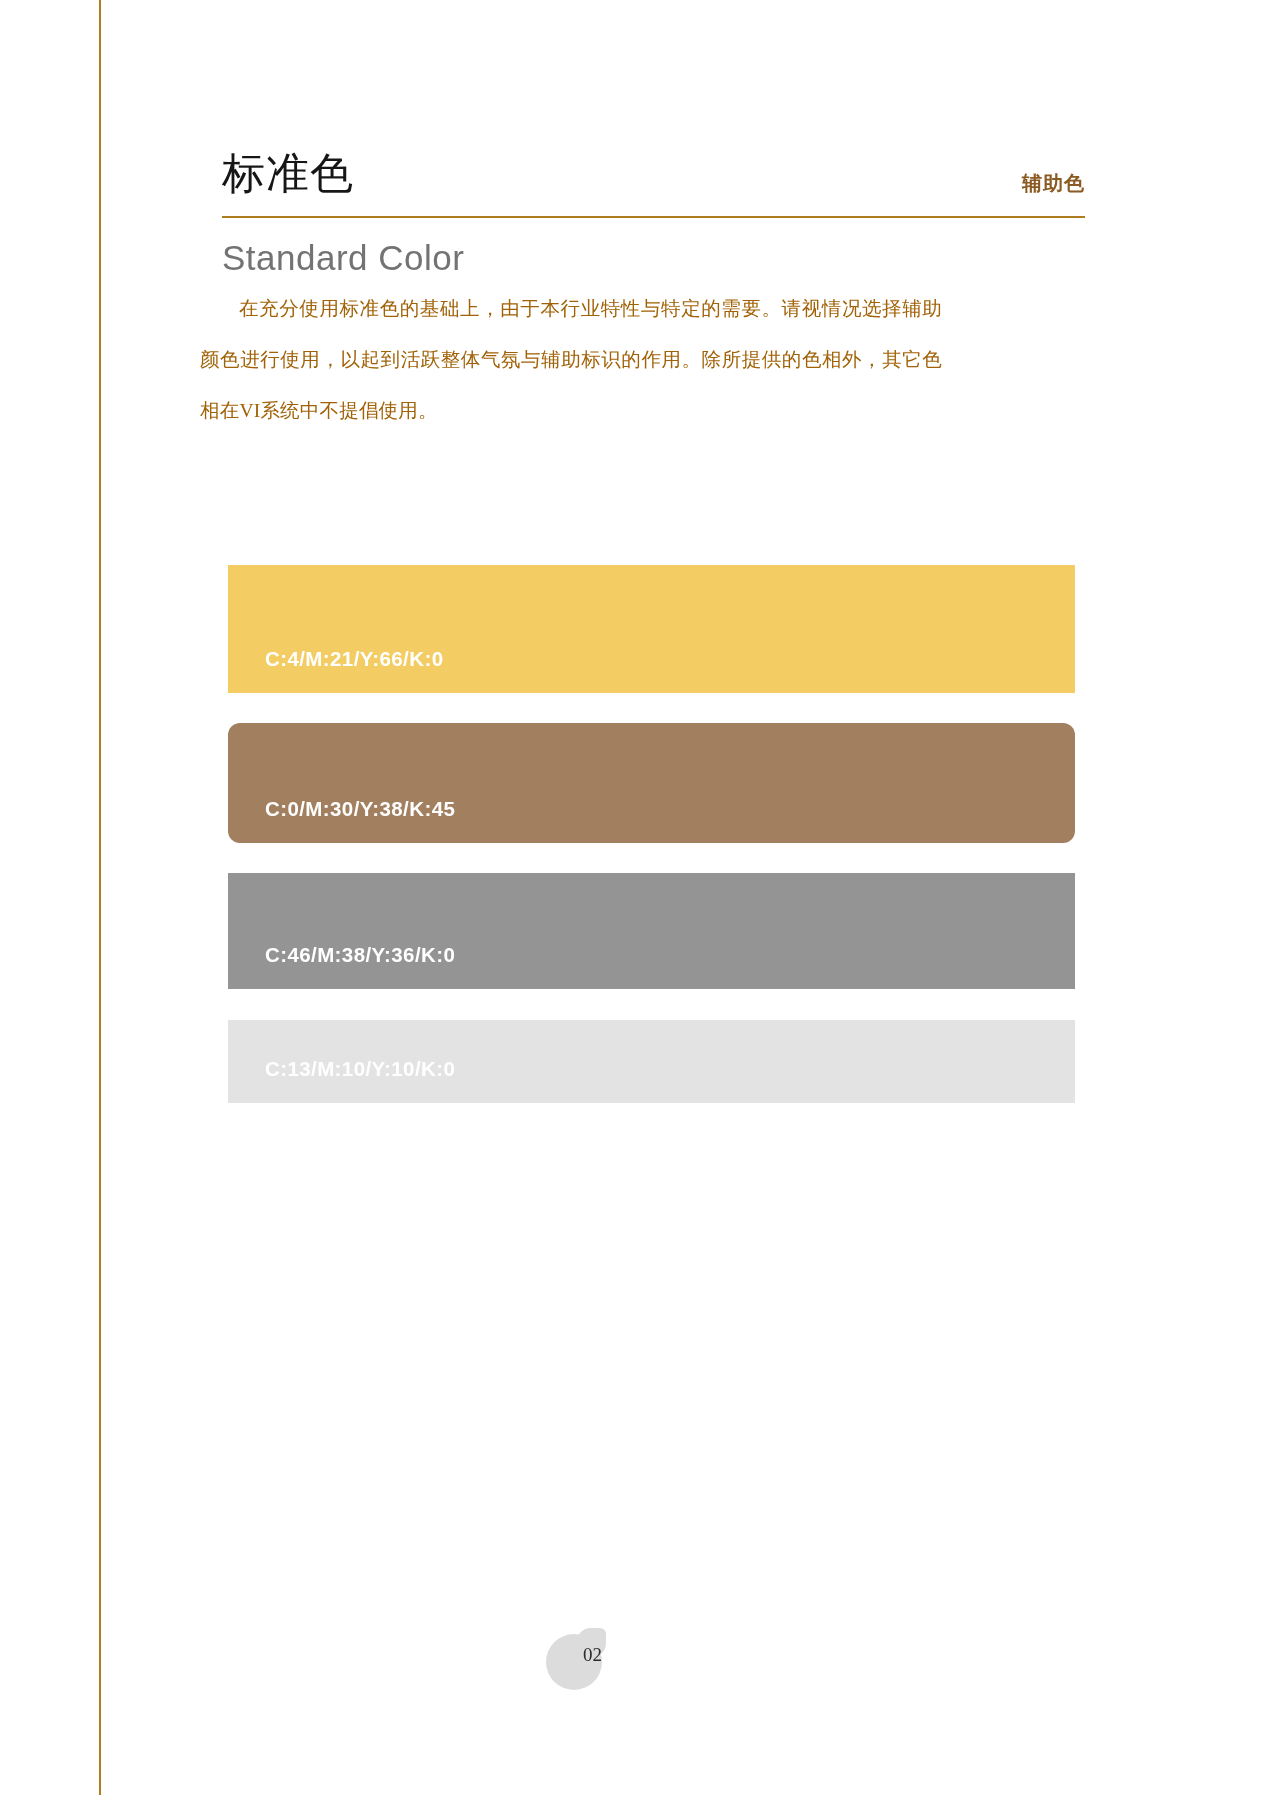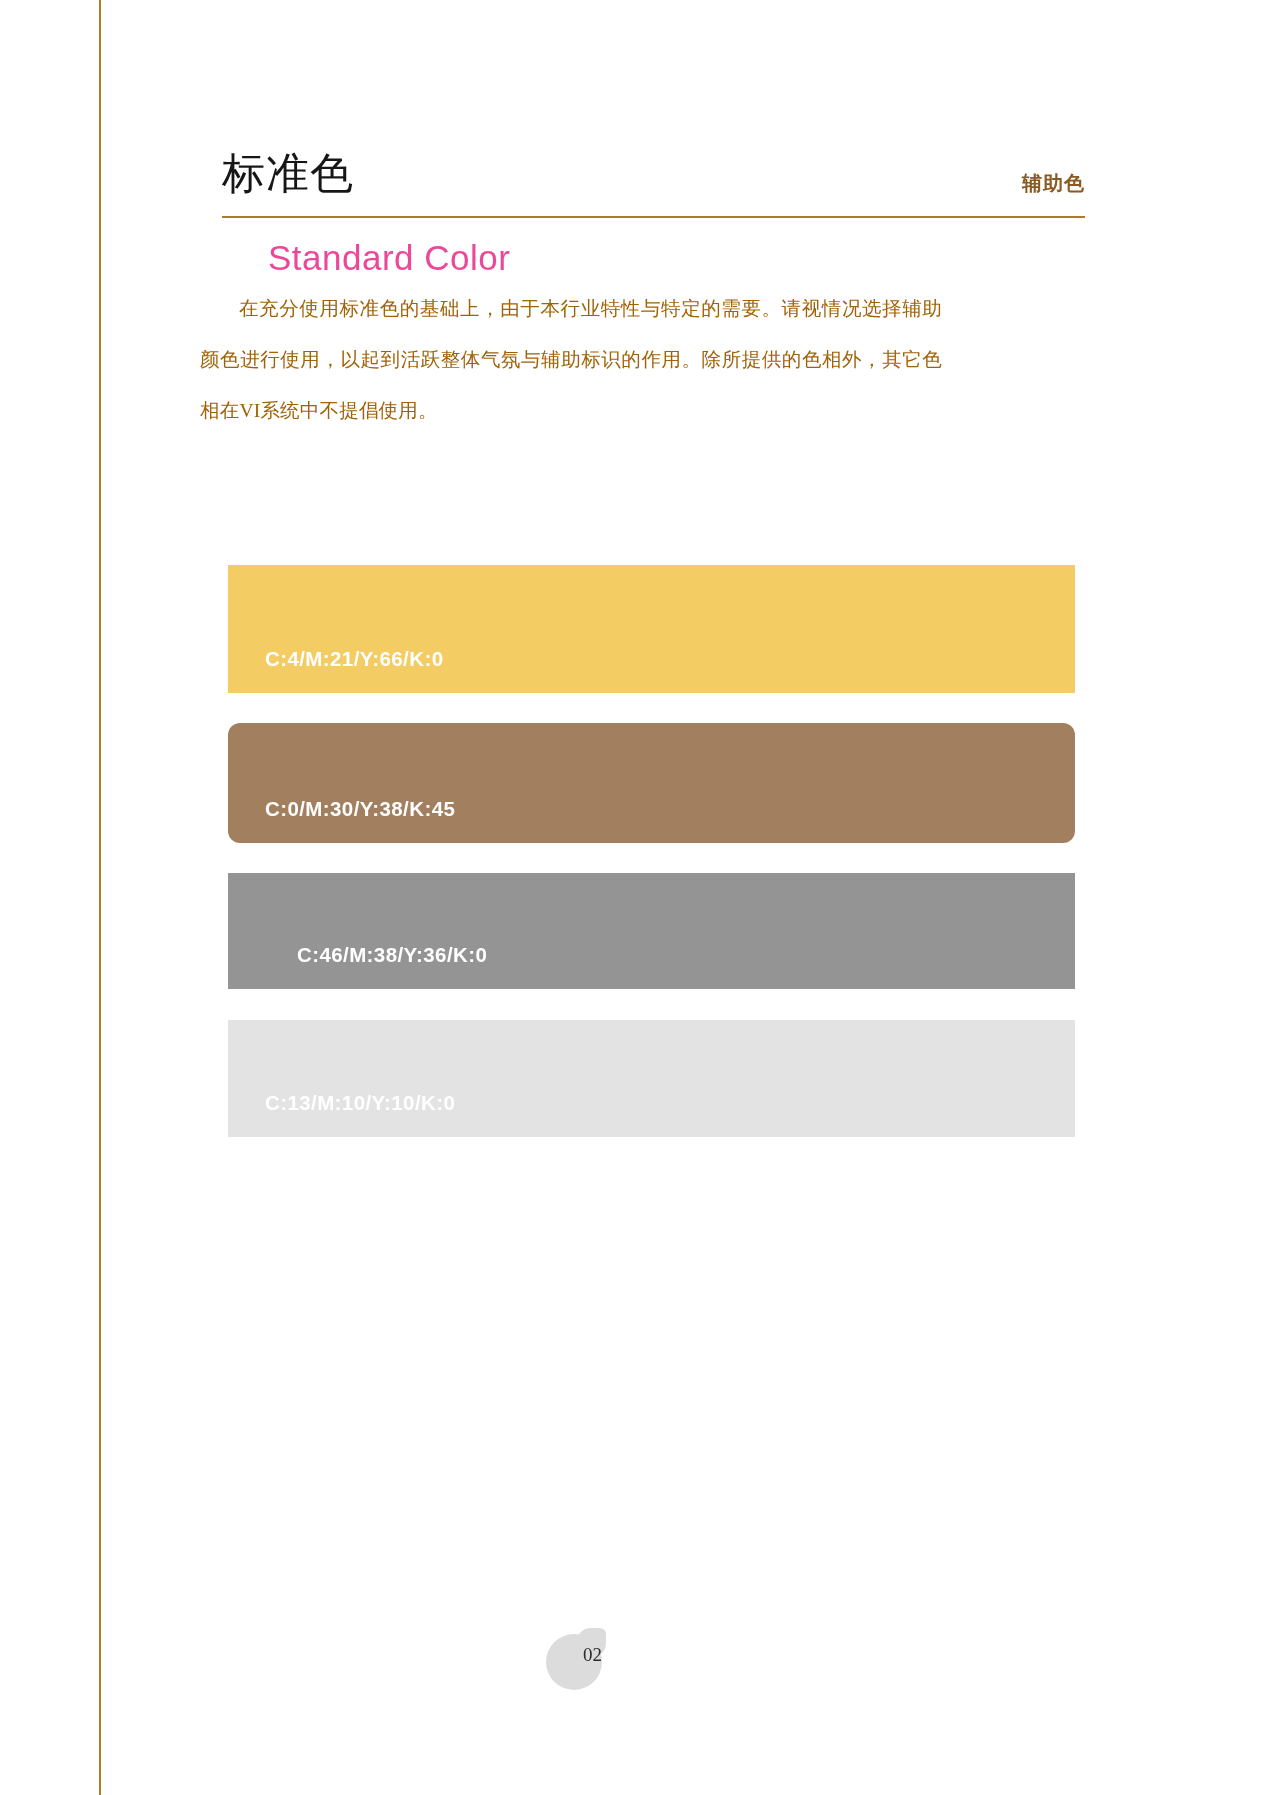--- a/index.html
+++ b/index.html
@@ -61,23 +61,22 @@
     width: 863px;
     height: 2px;
     background: #b07c20;
   }
   .title-en {
     margin-top: 18px;
     font-family: "Liberation Sans", sans-serif;
     font-size: 35px;
     line-height: 44px;
     font-weight: 400;
-    color: #ec4899;
+    color: #737373;
     letter-spacing: 0.5px;
-    margin-left: 46px;
   }
 
   
   .body-copy {
     position: absolute;
     left: 200px;
     top: 283px;
     width: 742px;
     font-family: "Liberation Serif", "DejaVu Serif", serif;
     font-size: 19.5px;
@@ -174,23 +173,23 @@
 </div>
 
 <div class="swatches">
     <div class="swatch" style="background: rgb(243, 205, 99); height: 128px; margin-bottom: 30px;">
       <div class="swatch-label" style="color: rgb(255, 255, 255);">C:4/M:21/Y:66/K:0</div>
     </div>
     <div class="swatch" style="background: rgb(162, 128, 95); height: 120px; margin-bottom: 30px; border-radius: 12px;">
       <div class="swatch-label" style="color: rgb(255, 255, 255);">C:0/M:30/Y:38/K:45</div>
     </div>
     <div class="swatch" style="background: rgb(148, 148, 148); height: 116px; margin-bottom: 31px;">
-      <div class="swatch-label" style="color: rgb(255, 255, 255); margin-left: 32px;">C:46/M:38/Y:36/K:0</div>
+      <div class="swatch-label" style="color: rgb(255, 255, 255);">C:46/M:38/Y:36/K:0</div>
     </div>
-    <div class="swatch" style="background: rgb(227, 227, 227); height: 117px; margin-bottom: 0px;">
+    <div class="swatch" style="background: rgb(227, 227, 227); height: 83px; margin-bottom: 0px;">
       <div class="swatch-label" style="color: rgb(255, 255, 255);">C:13/M:10/Y:10/K:0</div>
     </div>
   </div>
 
 <div class="page-badge">
   <div class="blob-tail" style="background: rgb(220, 220, 220);"></div>
   <div class="blob-main" style="background: rgb(220, 220, 220);"></div>
   <div class="page-num">02</div>
 </div>
 

